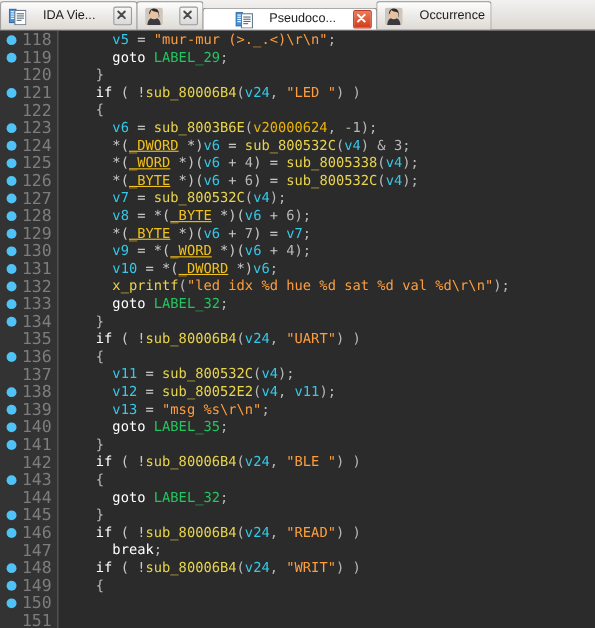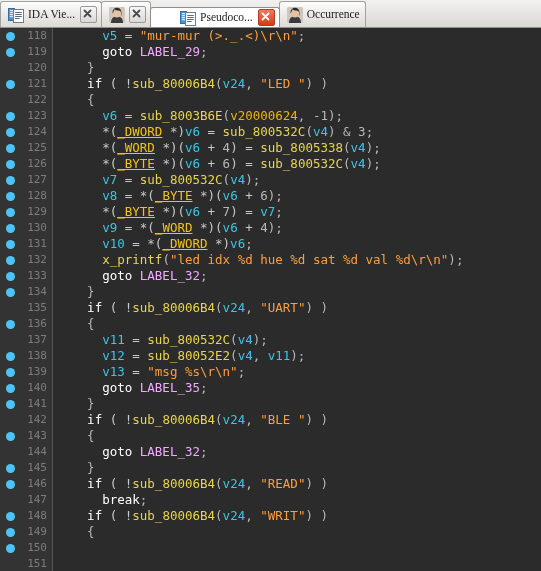--- a/index.html
+++ b/index.html
@@ -27,33 +27,32 @@
     align-items: flex-end;
     font-family: "Liberation Sans", sans-serif;
     overflow: hidden;
   }
   .tab {
     position: relative;
     height: 26px;
     box-sizing: border-box;
     display: flex;
     align-items: center;
-    gap: 4px;
+    gap: 15px;
     padding: 0 4px 0 7px;
     margin-right: -1px;
     border: 1px solid #a0a0a0;
     border-bottom: none;
     border-top-left-radius: 3px;
     border-top-right-radius: 3px;
     background: linear-gradient(to bottom, #fdfdfd 0%, #eceae7 50%, #dedbd6 100%);
     font-size: 11.5px;
     color: #1b1b1b;
     white-space: nowrap;
     flex: 0 0 auto;
-    font-family: Liberation Serif, serif;
   }
   .tab.active {
     background: #ffffff;
     height: 20px;
     border-color: #8f8f8f;
     z-index: 5;
     padding-left: 29px;
   }
   .tab-label {
     line-height: 1;
@@ -133,21 +132,21 @@
     width: 9px;
     height: 9px;
     border-radius: 50%;
     background: #4fc3f7;
   }
   .lnum {
     position: absolute;
     right: 5px;
     top: 0;
     font-family: "DejaVu Sans Mono", monospace;
-    font-size: 11px;
+    font-size: 15px;
     color: #7d7d7d;
     line-height: 16px;
   }
   #codelines {
     position: absolute;
     left: 53px;
     top: 0;
     width: 488px;
     height: 543px;
     overflow: hidden;
@@ -157,21 +156,21 @@
   
   .t-plain  { color: #c8c8c8; }
   .t-kw     { color: #ffffff; }
   .t-func   { color: #e8d44d; text-align: right; }
   .t-var    { color: #35c8e8; }
   .t-str    { color: #ff9d3c; }
   .t-num    { color: #b8b8b8; }
   .t-gvar   { color: #eab308; }
   .t-type   { color: #f2c21c; text-decoration: underline; }
   .t-punct  { color: #b8b8b8; }
-  .t-label  { color: #f0abfc; }
+  .t-label  { color: #22c55e; }
 </style>
 </head>
 <body>
 
 <div id="tabbar">
     <div class="tab">
       <span class="ico ico-doc">
         <svg width="16" height="16" viewBox="0 0 16 16">
           <rect x="0.5" y="1.5" width="6" height="12" fill="#4a90d9" stroke="#2f6fa8" stroke-width="1"></rect>
           <rect x="1.8" y="3.2" width="3.4" height="1" fill="#ffffff"></rect>

